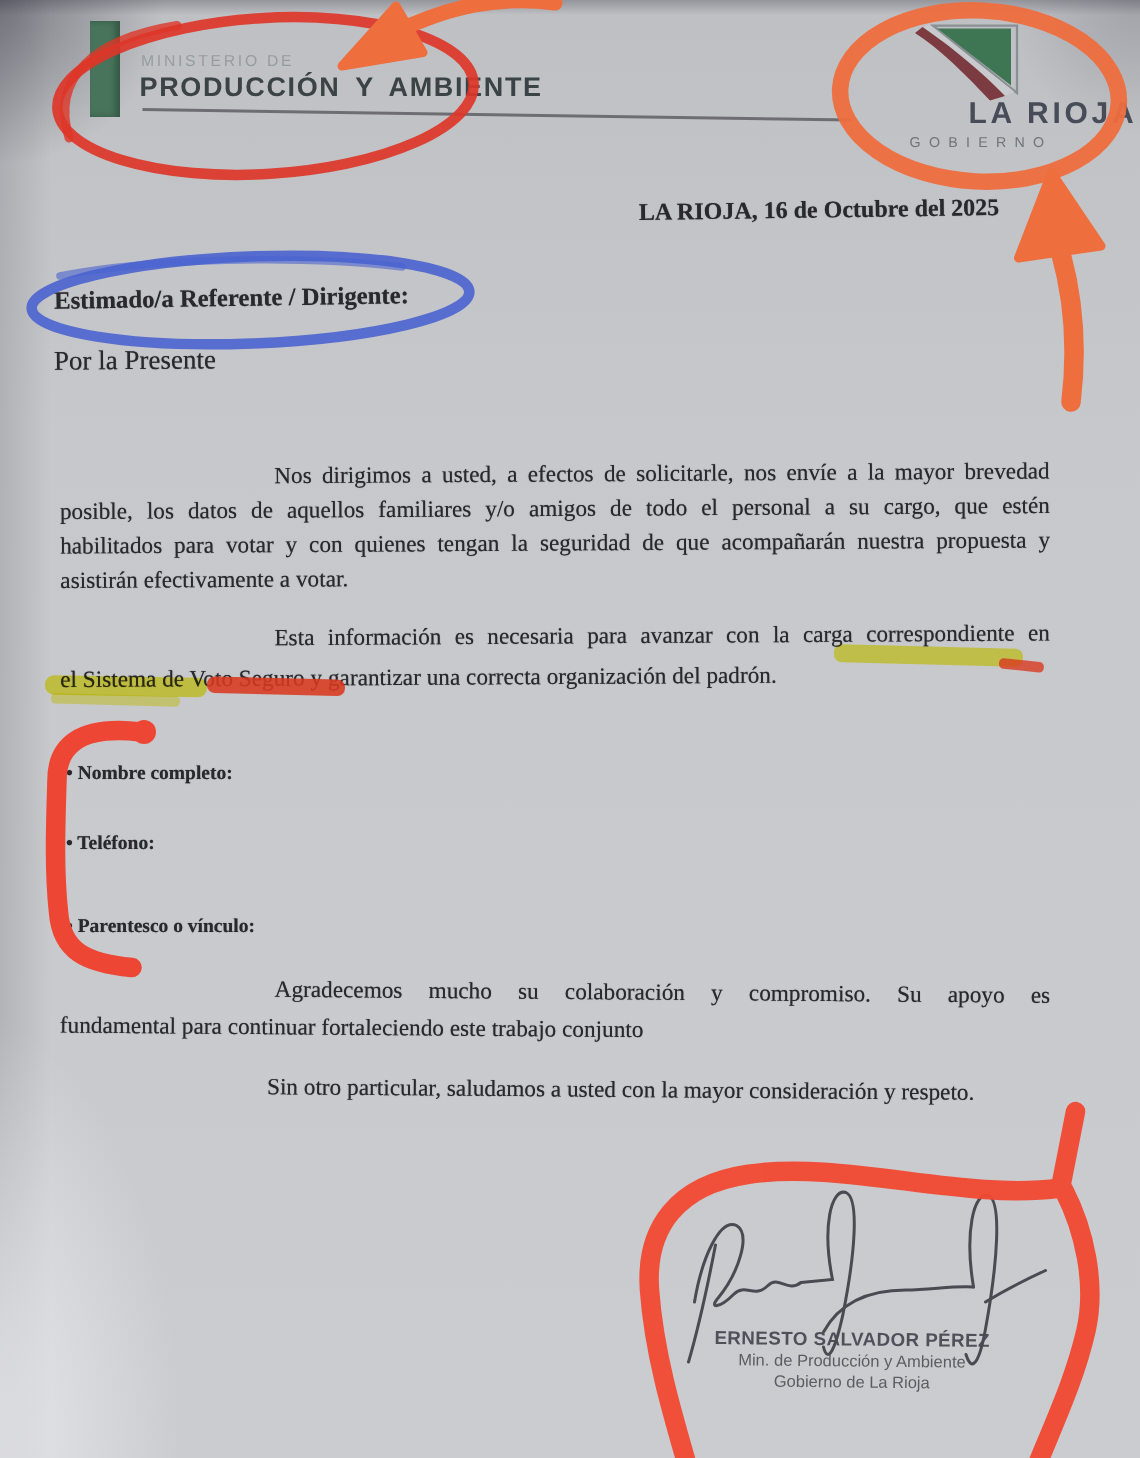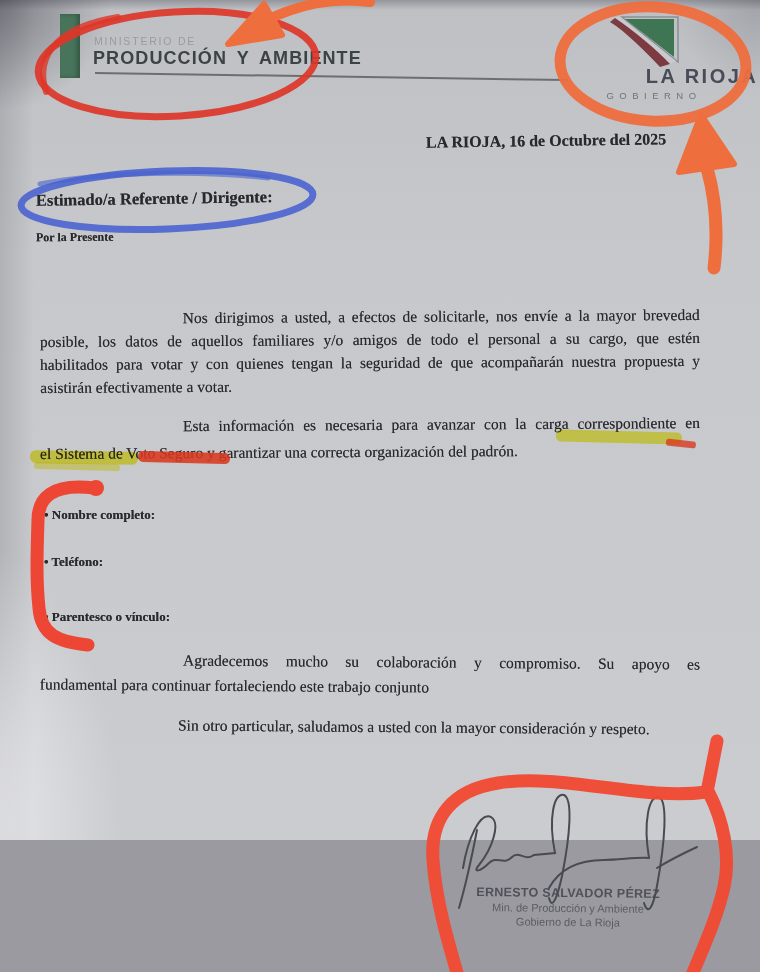--- a/index.html
+++ b/index.html
@@ -1,18 +1,18 @@
 <!DOCTYPE html>
 <html style="--red-pen: #dd3628; --orange-pen: #ee6e3e; --blue-pen: #4a63cf; --yellow-marker: #f3ef3e; --red-marker: #d8391f; --bracket-red: #ee4634; --signature-circle: #f14a33; --signature-ink: #4a4a52; --ink: #28282d; --paper: #c7c8cb; --bar: #47745a; --logo-green: #3e7552; --logo-maroon: #7c3b40;"><head>
 <meta charset="utf-8">
 <style>
   html,body{margin:0;padding:0;}
   body{width:760px;height:972px;overflow:hidden;background:#9a9aa0;}
   .paper{
-    position:relative;width:760px;height:840px;
+    position:relative;width:760px;height:972px;
     background:
       radial-gradient(circle at 0% 0%, rgba(40,40,52,.45), rgba(40,40,52,0) 110px),
       radial-gradient(circle at 100% 0%, rgba(40,40,52,.20), rgba(40,40,52,0) 90px),
       radial-gradient(ellipse 260px 420px at -8% 98%, rgba(248,248,250,.85), rgba(248,248,250,0) 70%),
       linear-gradient(180deg, rgba(70,70,82,.35) 0px, rgba(70,70,82,0) 10px),
       linear-gradient(90deg, rgba(60,60,72,.16) 0px, rgba(60,60,72,0) 34px),
       linear-gradient(180deg,#bfc0c4 0%, #c7c8cb 30%, #cbccd0 100%);
     font-family:"Liberation Serif","DejaVu Serif",serif;
     color:var(--ink,#28282d);
   }
@@ -22,21 +22,21 @@
   
   .greenbar{left:60px;top:14px;width:20px;height:64px;background:var(--bar,#47745a);box-shadow:inset -3px 0 4px rgba(0,0,0,.25);}
   .min1{left:94px;top:35px;font-size:10.5px;letter-spacing:1.8px;color:#959ca0;}
   .min2{left:93px;top:48px;font-size:18px;font-weight:bold;letter-spacing:1.1px;word-spacing:4px;color:#3b4347;}
   .hrule{left:95px;top:72px;width:473px;height:2px;background:#5e5e64;transform:rotate(0.85deg);transform-origin:left center;opacity:.85;}
   .logo-title{left:592px;top:65px;width:124px;text-align:center;font-size:20px;font-weight:bold;letter-spacing:2.5px;color:#474c58;margin-left:48px;}
   .logo-sub{left:592px;top:90px;width:124px;text-align:center;font-size:9.5px;letter-spacing:5.5px;color:#6e747a;}
   
   .dateline{left:426px;top:132px;font-size:16px;font-weight:bold;transform:rotate(-0.8deg);}
   .salut{left:36px;top:189px;font-size:16.5px;font-weight:bold;transform:rotate(-0.9deg);}
-  .opening{left:36px;top:230px;font-size:12px;font-weight:bold;transform:rotate(-0.5deg);text-align:right;}
+  .opening{left:36px;top:230px;font-size:18px;font-weight:normal;transform:rotate(-0.5deg);text-align:right;}
   .para{left:40px;width:660px;font-size:15.5px;}
   .p1{top:305px;line-height:23px;transform:rotate(-0.35deg);}
   .p2{top:411px;line-height:27px;transform:rotate(-0.35deg);}
   .p3{top:478px;line-height:23px;}
   .p4{top:649px;line-height:25px;transform:rotate(0.45deg);}
   .p5{top:715px;line-height:23px;transform:rotate(0.45deg);}
   .jl{text-align:justify;text-align-last:justify;overflow:hidden;}
   .ll{text-align:left;}
   .ind{text-indent:143px;}
   .ind5{text-indent:138px;}

